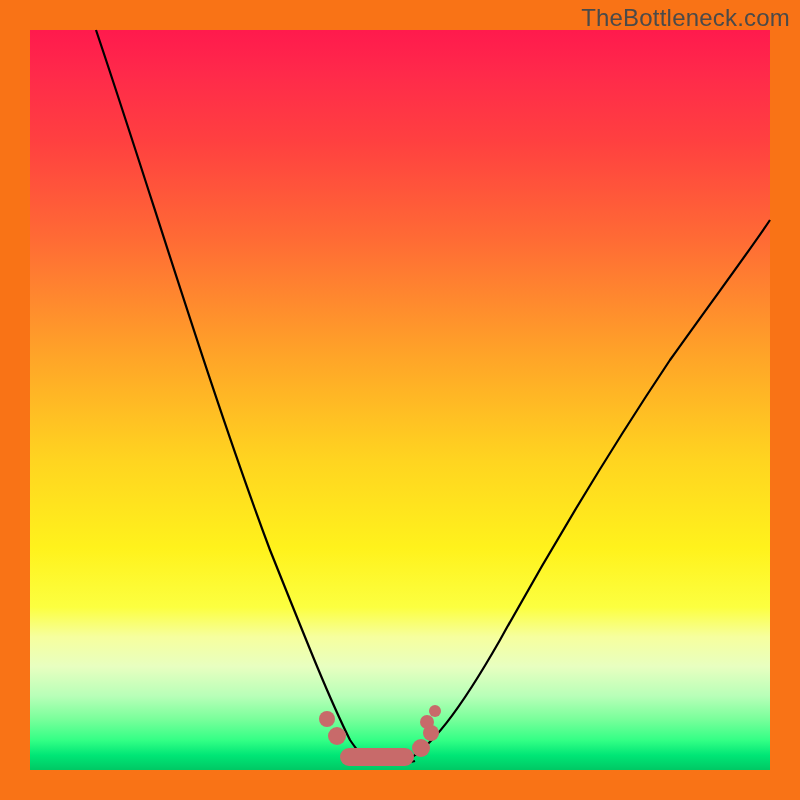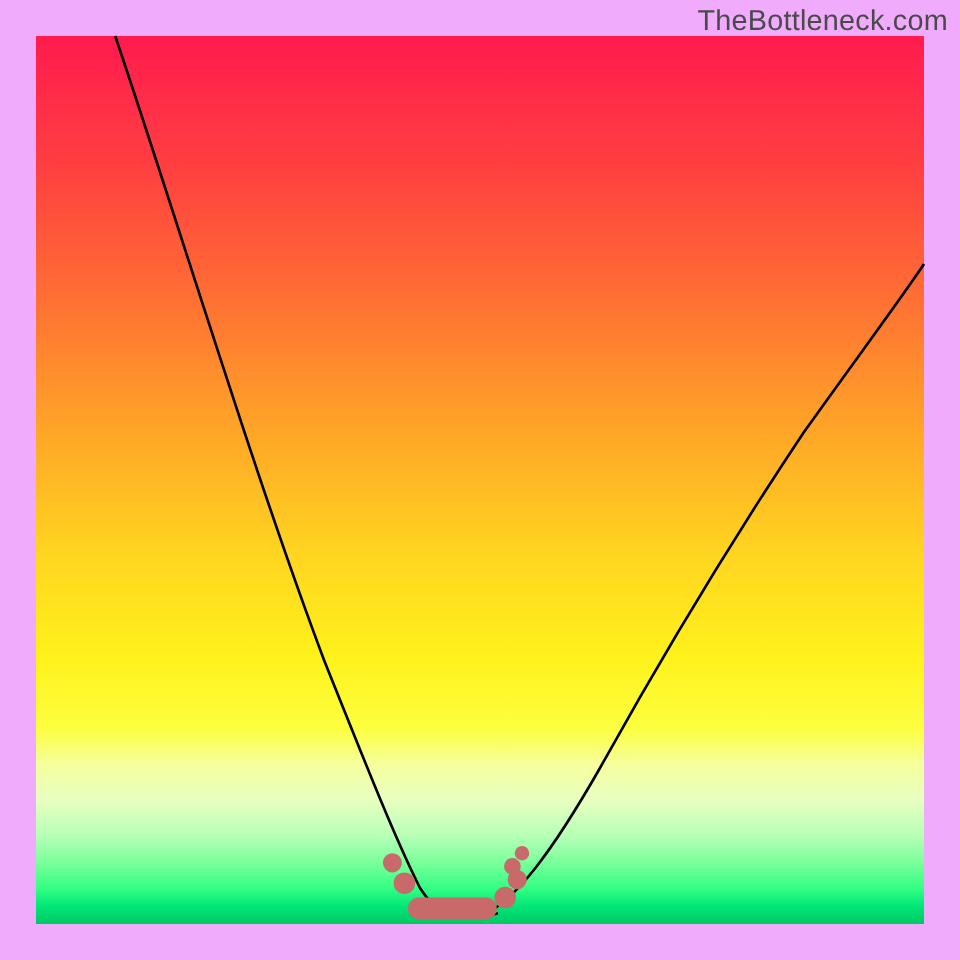--- a/index.html
+++ b/index.html
@@ -8,21 +8,21 @@
     width: 800px;
     height: 800px;
     background: #000;
     overflow: hidden;
     font-family: Arial, Helvetica, sans-serif;
   }
   .frame {
     position: absolute;
     left: 0; top: 0;
     width: 800px; height: 800px;
-    background: #f0abfc;
+    background: #f97316;
     text-align: right;
   }
   .plot-area {
     position: absolute;
     left: 30px;
     top: 30px;
     width: 740px;
     height: 740px;
     background: linear-gradient(to bottom,
       #ff1a4d 0%,

